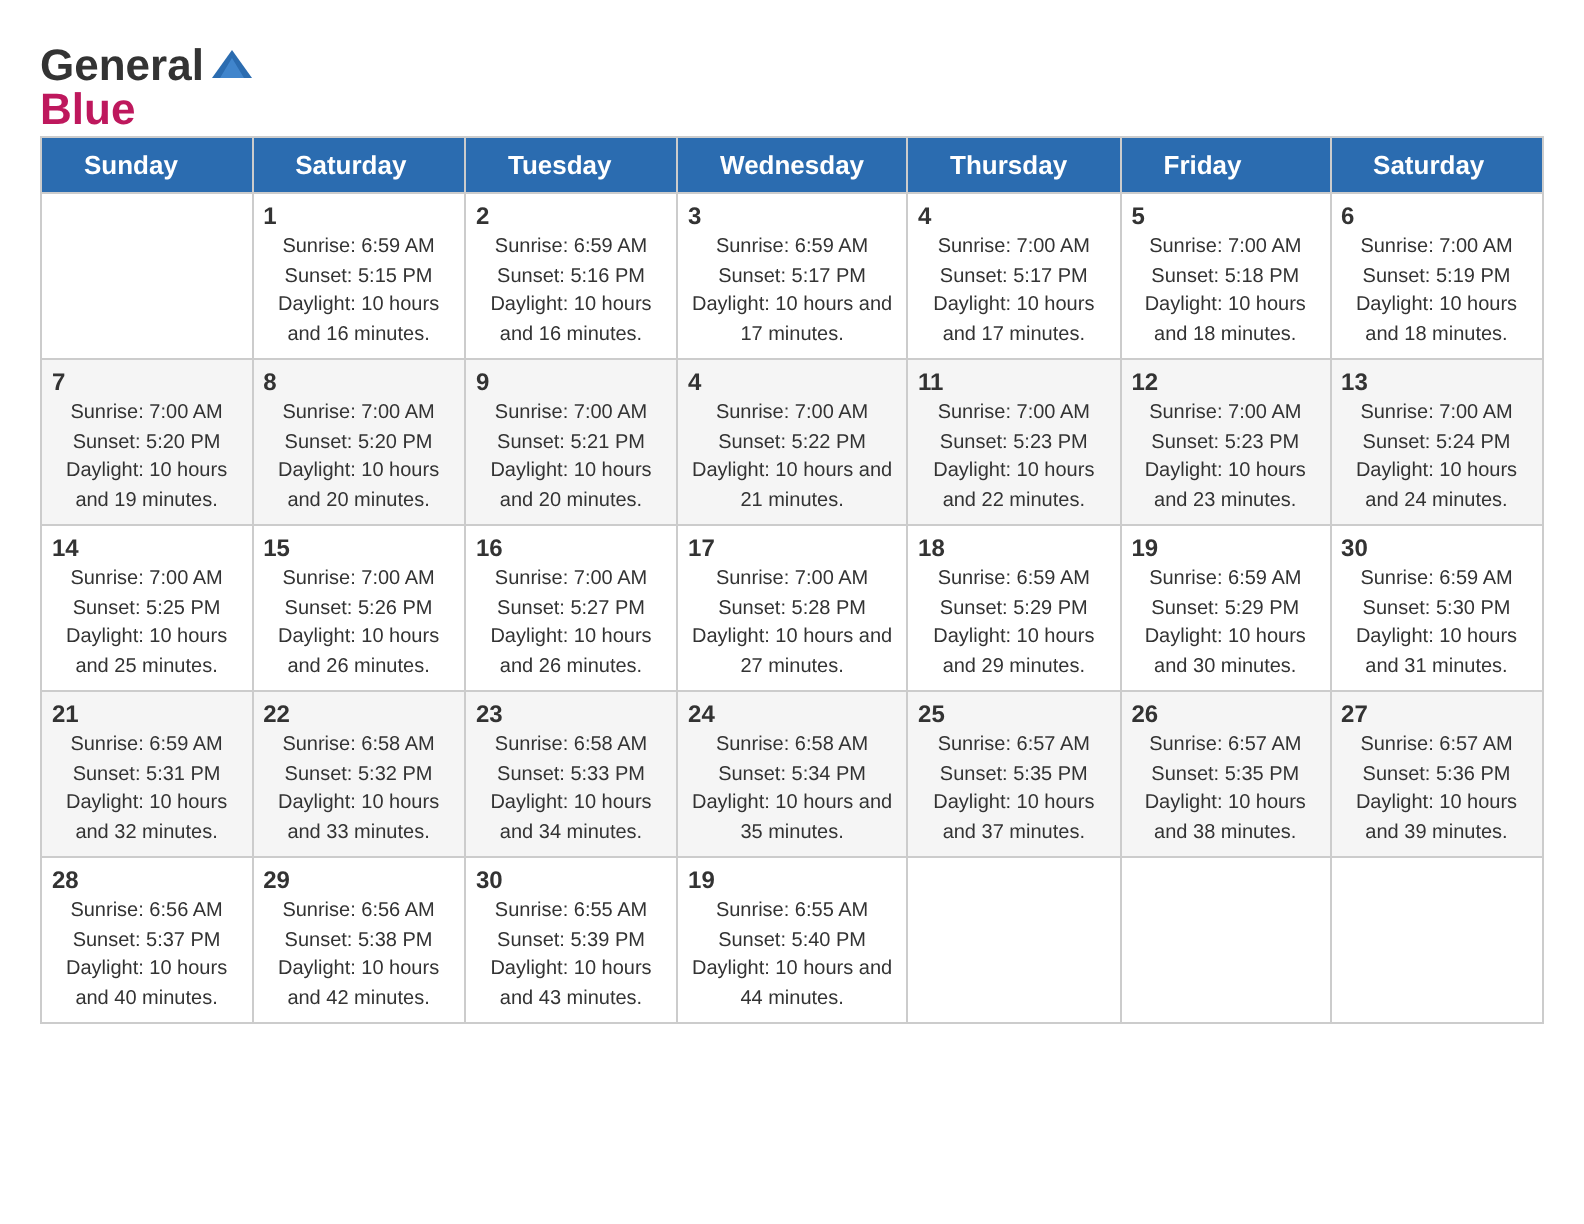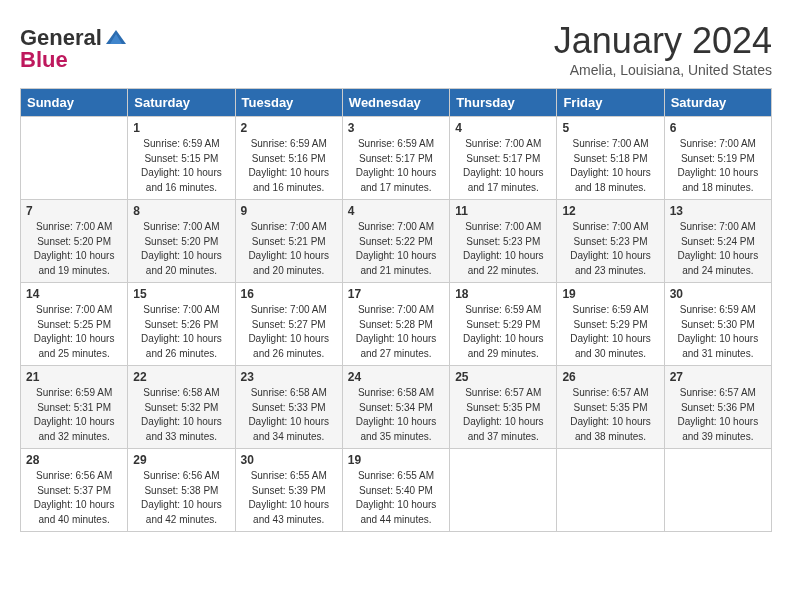--- a/index.html
+++ b/index.html
@@ -6,22 +6,21 @@
     body {
       font-family: Arial, sans-serif;
       background: #fff;
       width: 792px;
       min-height: 612px;
       padding: 20px;
     }
     .header {
       display: flex;
       justify-content: space-between;
-      align-items: center;
-      margin-bottom: 10px;
+      align-items: flex-start;
     }
     .logo {
       display: flex;
       flex-direction: column;
       align-items: flex-start;
     }
     .logo-text {
       display: flex;
       align-items: center;
     }
@@ -45,21 +44,21 @@
     .calendar-table {
       width: 100%;
       border-collapse: collapse;
       border: 1px solid #ccc;
     }
     .calendar-table th {
       background-color: #2b6cb0;
       color: #fff;
       font-size: 13px;
       font-weight: bold;
-      padding: 6px 6px;
+      padding: 6px 21px;
       text-align: left;
       border: 1px solid #ccc;
     }
     .calendar-table td {
       border: 1px solid #ccc;
       vertical-align: top;
       padding: 4px 5px;
       font-size: 10.5px;
       color: #333;
       width: calc(100% / 7);
@@ -97,24 +96,20 @@
 <div class="header">
   <div class="logo">
     <div class="logo-text">
       <span style="font-size:22px;font-weight:bold;color:#333;">General</span>
       <svg class="logo-icon" viewBox="0 0 24 24">
         <polygon points="2,18 12,4 22,18" fill="#2b6cb0"></polygon>
         <polygon points="6,18 12,8 18,18" fill="#4a90d9" opacity="0.7"></polygon>
       </svg>
     </div>
     <span style="font-size:22px;font-weight:bold;color:#be185d;margin-top:-4px;">Blue</span>
-  </div>
-  <div class="title-block">
-    <div class="month-title">January 2024</div>
-    <div class="location">Amelia, Louisiana, United States</div>
   </div>
 </div>
 
 <table class="calendar-table">
   <thead>
     <tr>
       <th>Sunday</th>
       <th>Saturday</th>
       <th>Tuesday</th>
       <th>Wednesday</th>

